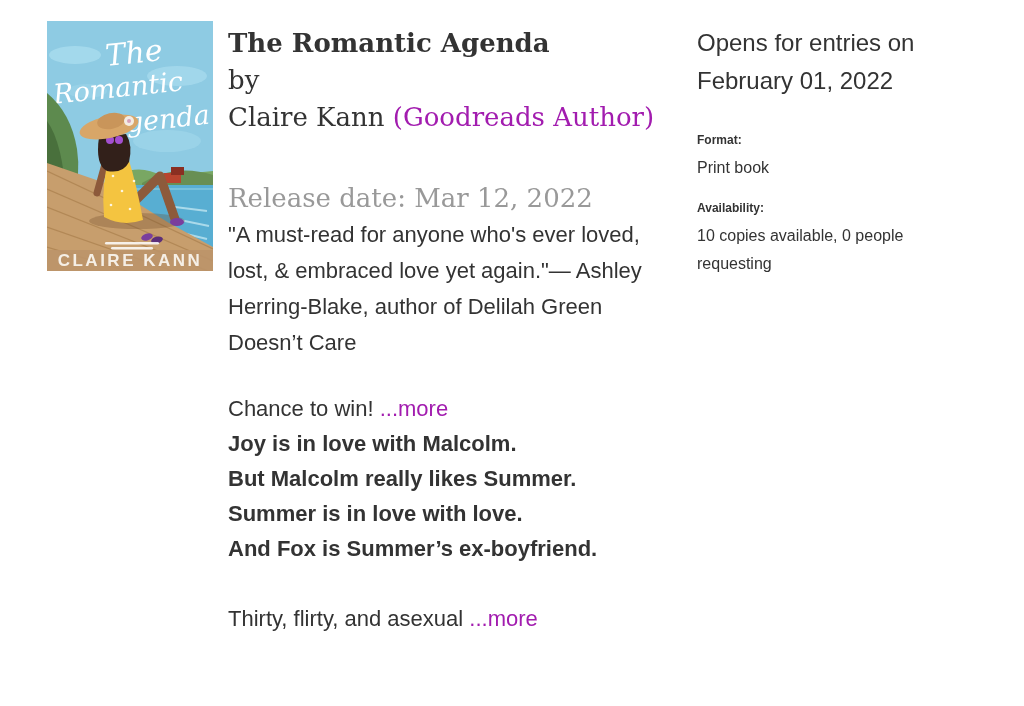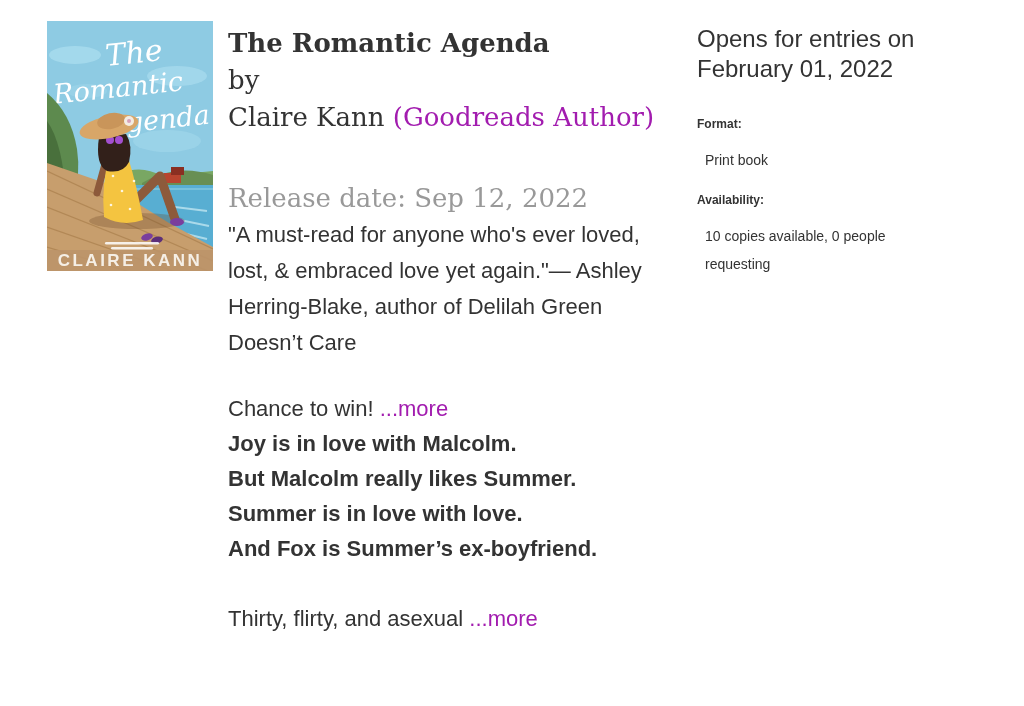--- a/index.html
+++ b/index.html
@@ -80,35 +80,35 @@
 
   
   .giveaway {
     position: absolute;
     left: 697px;
     top: 24px;
     width: 258px;
   }
   .opens-line {
     font-size: 24px;
-    line-height: 30px;
+    line-height: 38px;
     color: #333333;
     margin: 0 0 26px 0;
   }
   .gw-section { margin-bottom: 12px; }
   .gw-label {
     font-size: 12px;
     line-height: 28px;
     font-weight: 700;
     margin: 0;
   }
   .gw-value {
-    font-size: 14px;
+    font-size: 16px;
     line-height: 28px;
-    margin: 8px;
+    margin: 0;
   }
 </style>
 </head>
 <body>
 
 <div class="page">
 
   <div class="cover-wrap">
     <svg viewBox="0 0 166 250" width="166" height="250">
 
@@ -185,21 +185,21 @@
     </svg>
   </div>
 
   <div class="book-info">
     <div class="title-block">
       <div class="book-title">The Romantic Agenda</div>
       <div>by</div>
       <div><span class="author-name">Claire Kann</span> <span class="author-badge">(Goodreads Author)</span></div>
     </div>
 
-    <p class="release-line">Release date: Sep 12, 2022</p>
+    <p class="release-line">Release date: Mar 12, 2022</p>
 
     <p class="quote-block">"A must-read for anyone who's ever loved, lost, &amp; embraced love yet again."— Ashley Herring-Blake, author of Delilah Green Doesn’t Care</p>
 
     <div class="desc-block">
       <p><span>Chance to win!</span> <a class="more-link" href="#">...more</a></p>
       <p class="desc-bold">Joy is in love with Malcolm.</p>
       <p class="desc-bold">But Malcolm really likes Summer.</p>
       <p class="desc-bold">Summer is in love with love.</p>
       <p class="desc-bold">And Fox is Summer’s ex-boyfriend.</p>
       <p class="desc-last"><span>Thirty, flirty, and asexual</span> <a class="more-link" href="#">...more</a></p>

